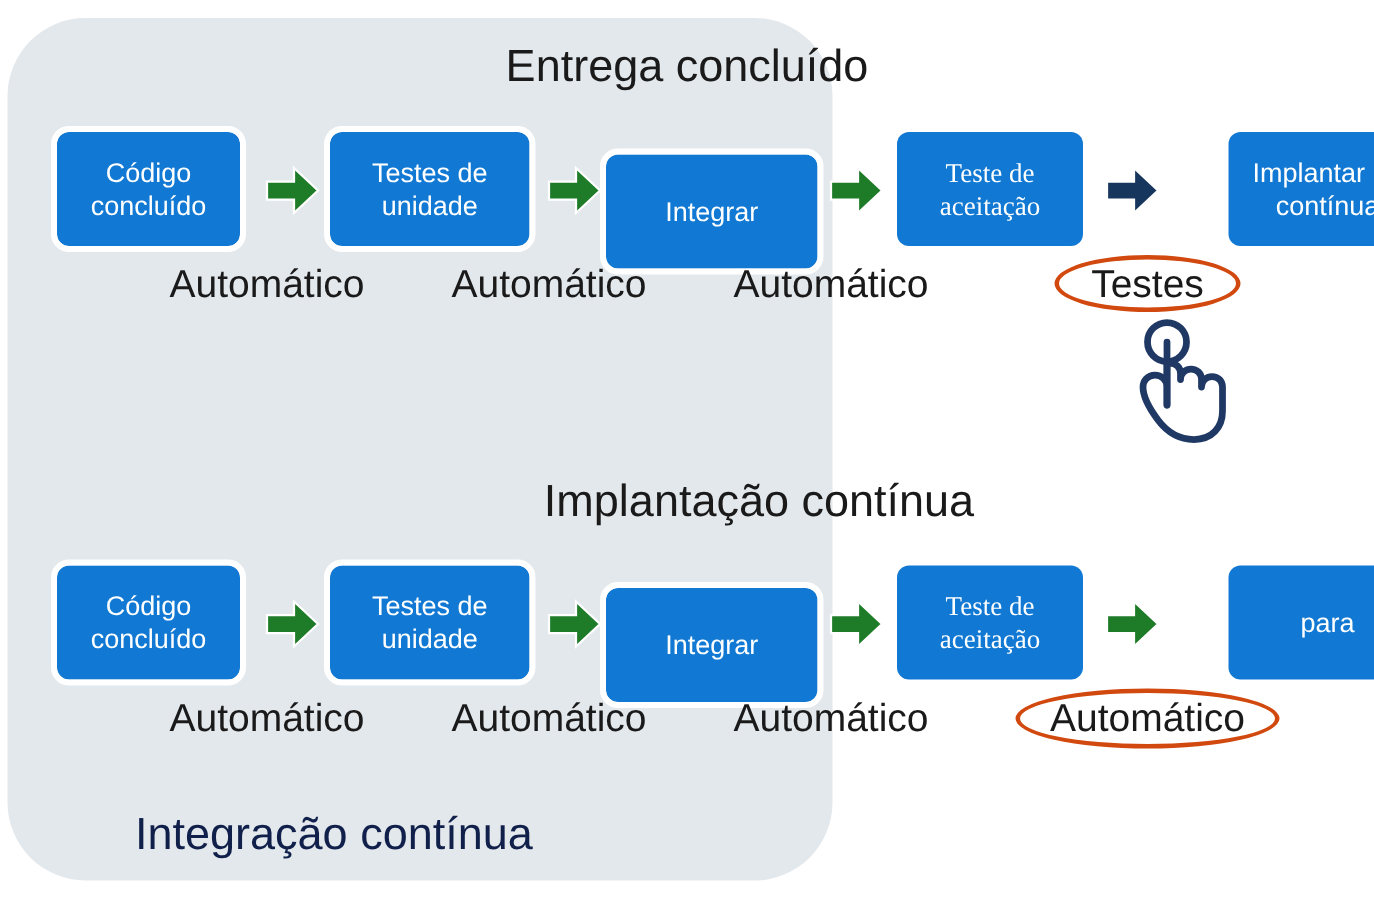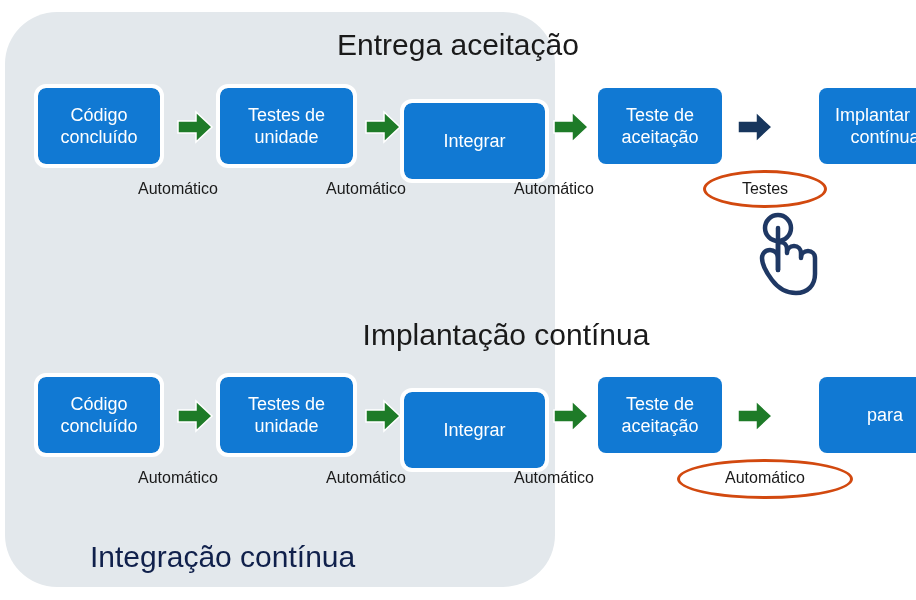--- a/index.html
+++ b/index.html
@@ -65,38 +65,38 @@
   }
   .stage.framed{
     outline:4px solid #ffffff;
   }
   .stage .lbl{display:block;}
 
   
   .s1{left:38px;width:122px;}
   .s2{left:220px;width:133px;}
   .s3{left:404px;width:141px;margin-top:15px;}
-  .s4{left:598px;width:124px;}
+  .s4{left:598px;width:124px;font-family:Liberation Serif, serif;}
   .s5{left:819px;width:132px;}
 
   
   .arrow{
     position:absolute;
     top:22px;
     width:38px;height:34px;
   }
   .a1{left:176px;}
   .a2{left:364px;}
   .a3{left:552px;}
   .a4{left:736px;}
 
   
   .caption{
     position:absolute;
-    font-size:16px;
+    font-size:26px;
     line-height:26px;
     color:#1A1A1A;
     white-space:nowrap;
     text-align:center;
   }
   .cap-row-cd{top:176px;}
   .cap-row-cdep{top:465px;}
   .c1{left:108px;width:140px;}
   .c2{left:296px;width:140px;}
   .c3{left:484px;width:140px;}
@@ -119,21 +119,21 @@
     width:84px;height:86px;
   }
 </style>
 </head>
 <body>
 
 <div id="stage">
 
   <div class="ci-panel"></div>
 
-  <div class="section-title title-cd">Entrega aceitação</div>
+  <div class="section-title title-cd">Entrega concluído</div>
 
   <div class="row row-cd">
 
     <div class="stage framed s1">
       <span>
         <span class="lbl">Código</span>
         <span class="lbl">concluído</span>
       </span>
     </div>
 

